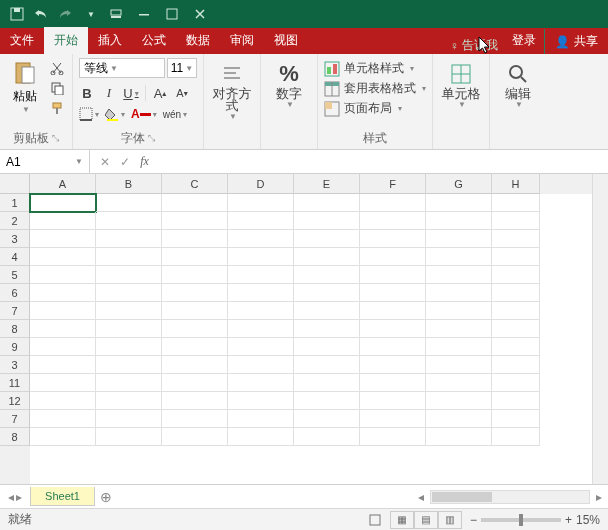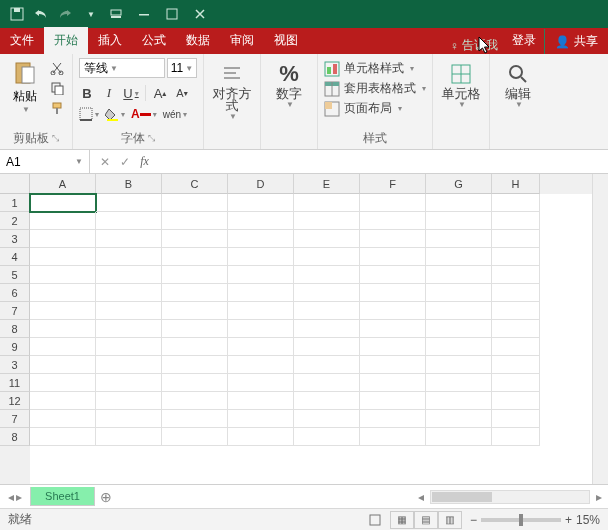--- a/index.html
+++ b/index.html
@@ -51,21 +51,21 @@
 .colheads .ch{border-right:1px solid #d4d4d4;border-bottom:1px solid #ccc;text-align:center;line-height:20px;color:#444;font-size:11px}
 .rowheads{position:absolute;top:20px;left:0;width:30px;bottom:0;background:#f0f0f0}
 .rowheads .rh{height:18px;border-bottom:1px solid #d4d4d4;border-right:1px solid #ccc;text-align:center;line-height:18px;color:#444;font-size:11px}
 .cells{position:absolute;top:20px;left:30px;right:16px;bottom:0}
 .cells .row{display:flex;height:18px}
 .cells .cell{border-right:1px solid #e0e0e0;border-bottom:1px solid #e0e0e0}
 .cells .row:first-child .cell:first-child{outline:2px solid #217346;outline-offset:-1px}
 .vscroll{position:absolute;top:0;right:0;width:16px;bottom:0;background:#f0f0f0;border-left:1px solid #dcdcdc}
 .sheettabs{height:24px;background:#fff;border-top:1px solid #d0d0d0;display:flex;align-items:center}
 .sheettabs .nav{display:flex;gap:2px;padding:0 8px;color:#888}
-.sheettabs .tab{border:1px solid #ccc;border-top:none;padding:3px 14px;background:#86efac;font-size:11px;color:#277a52}
+.sheettabs .tab{border:1px solid #ccc;border-top:none;padding:3px 14px;background:#fef9c3;font-size:11px;color:#277a52}
 .sheettabs .add{width:22px;text-align:center;color:#888;font-size:14px}
 .sheettabs .hscroll{flex:1;display:flex;align-items:center;justify-content:flex-end;gap:6px;padding-right:6px}
 .sheettabs .track{width:160px;height:14px;background:#f0f0f0;border:1px solid #dcdcdc;position:relative}
 .sheettabs .thumb{position:absolute;left:1px;top:1px;width:60px;height:10px;background:#cfcfcf}
 .statusbar{height:22px;background:#f3f3f3;border-top:1px solid #d8d8d8;display:flex;align-items:center;padding:0 8px;color:#555;font-size:11px}
 .statusbar .right{margin-left:auto;display:flex;align-items:center;gap:8px}
 .viewbtns{display:flex;gap:0}
 .viewbtns .v{width:24px;height:18px;border:1px solid #ccc;display:flex;align-items:center;justify-content:center;font-size:10px;color:#666}
 .zoom{display:flex;align-items:center;gap:4px}
 .zoom .slider{width:80px;height:4px;background:#ccc;position:relative}

